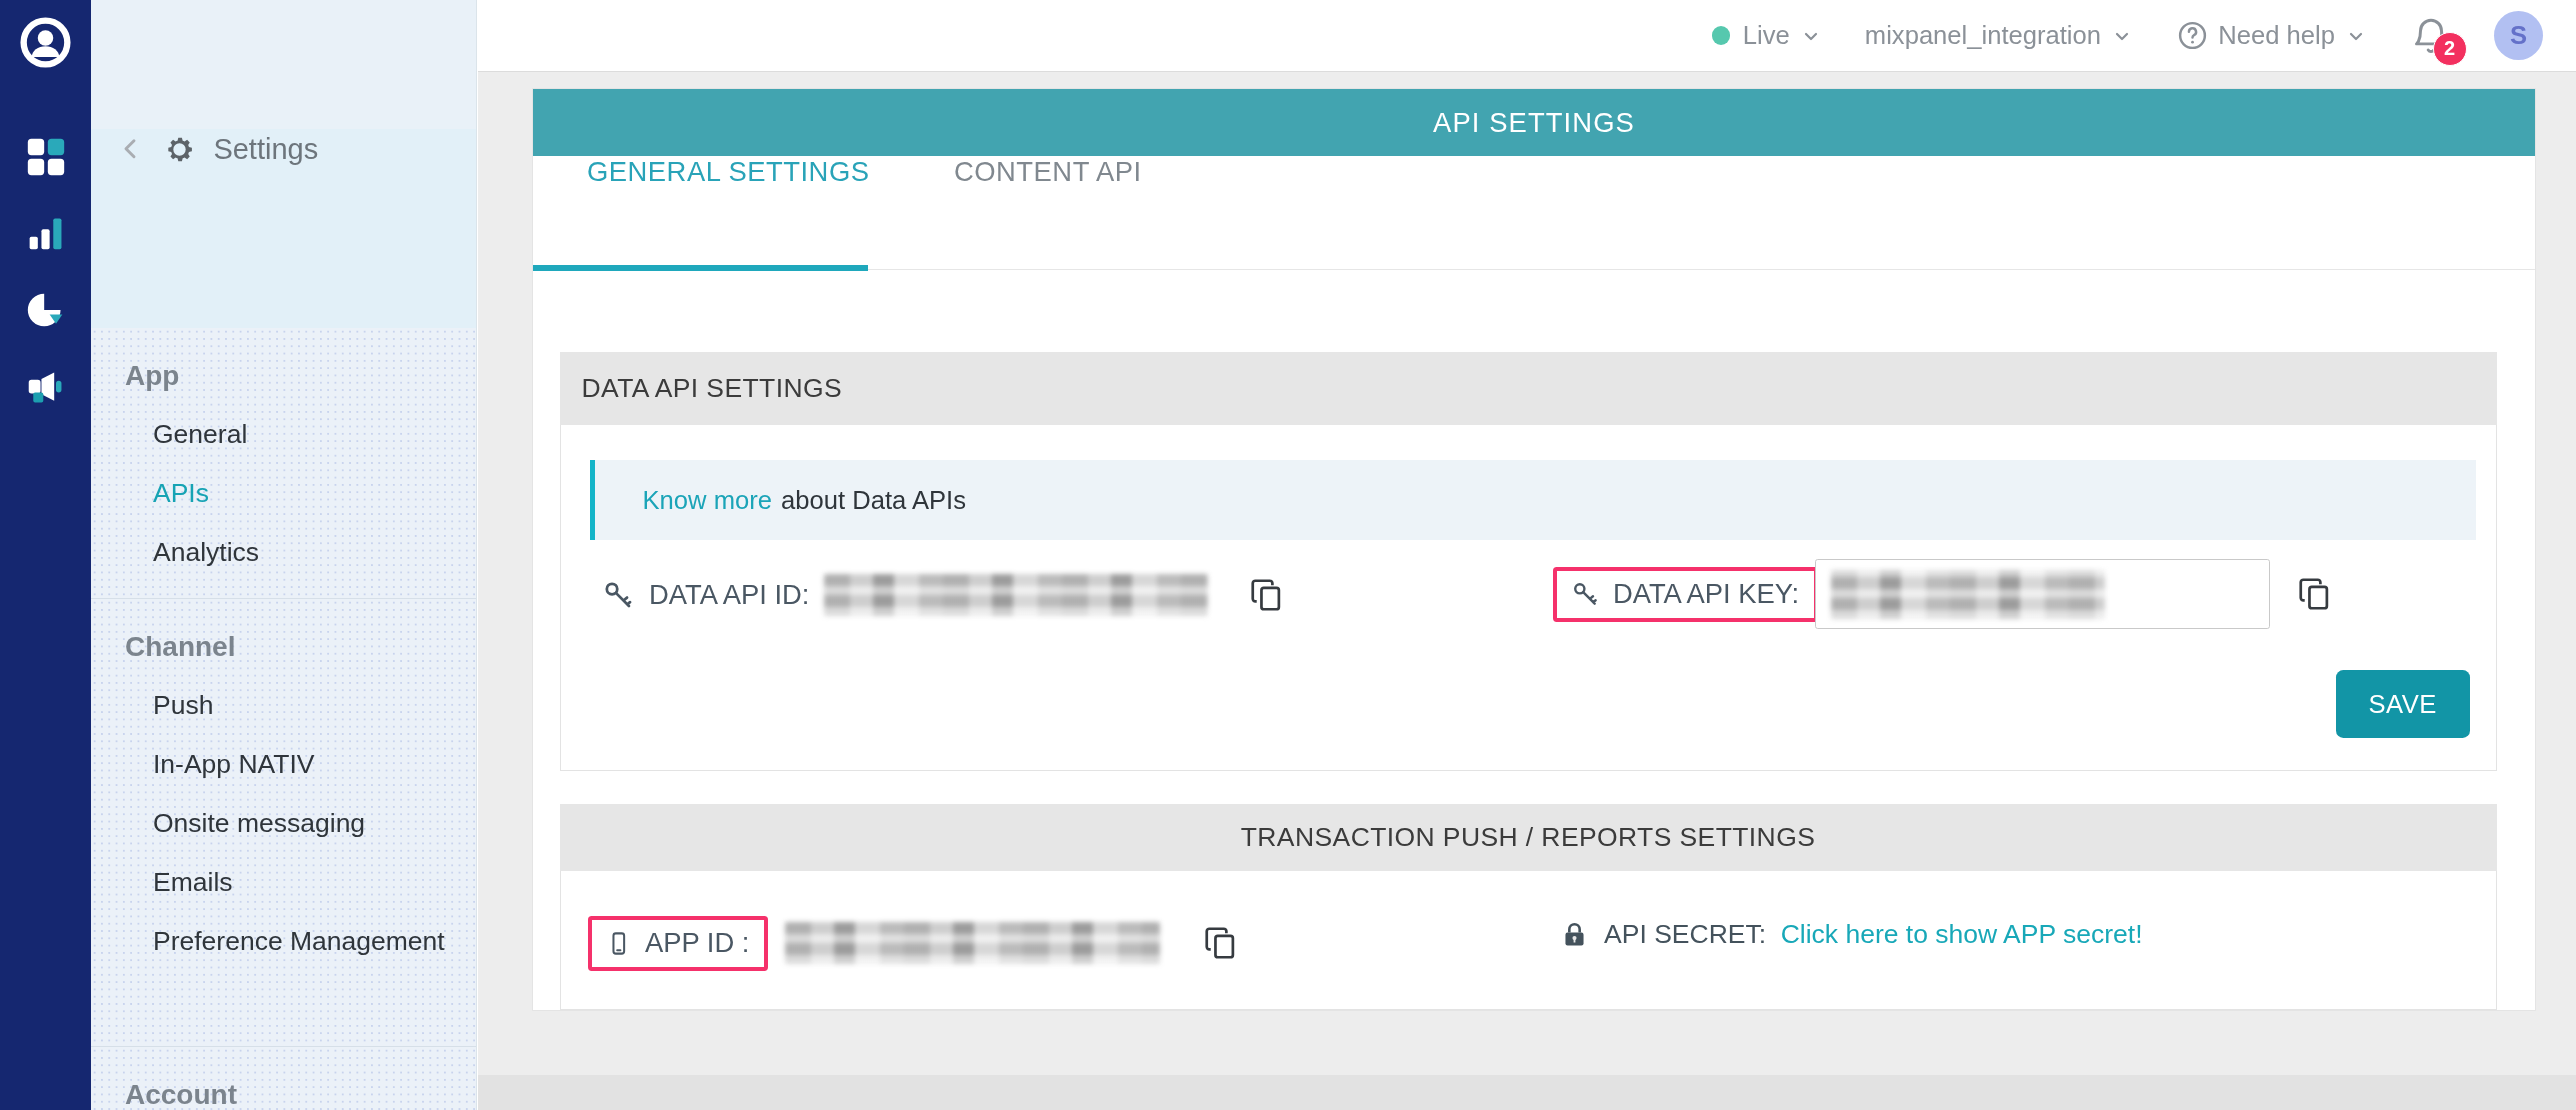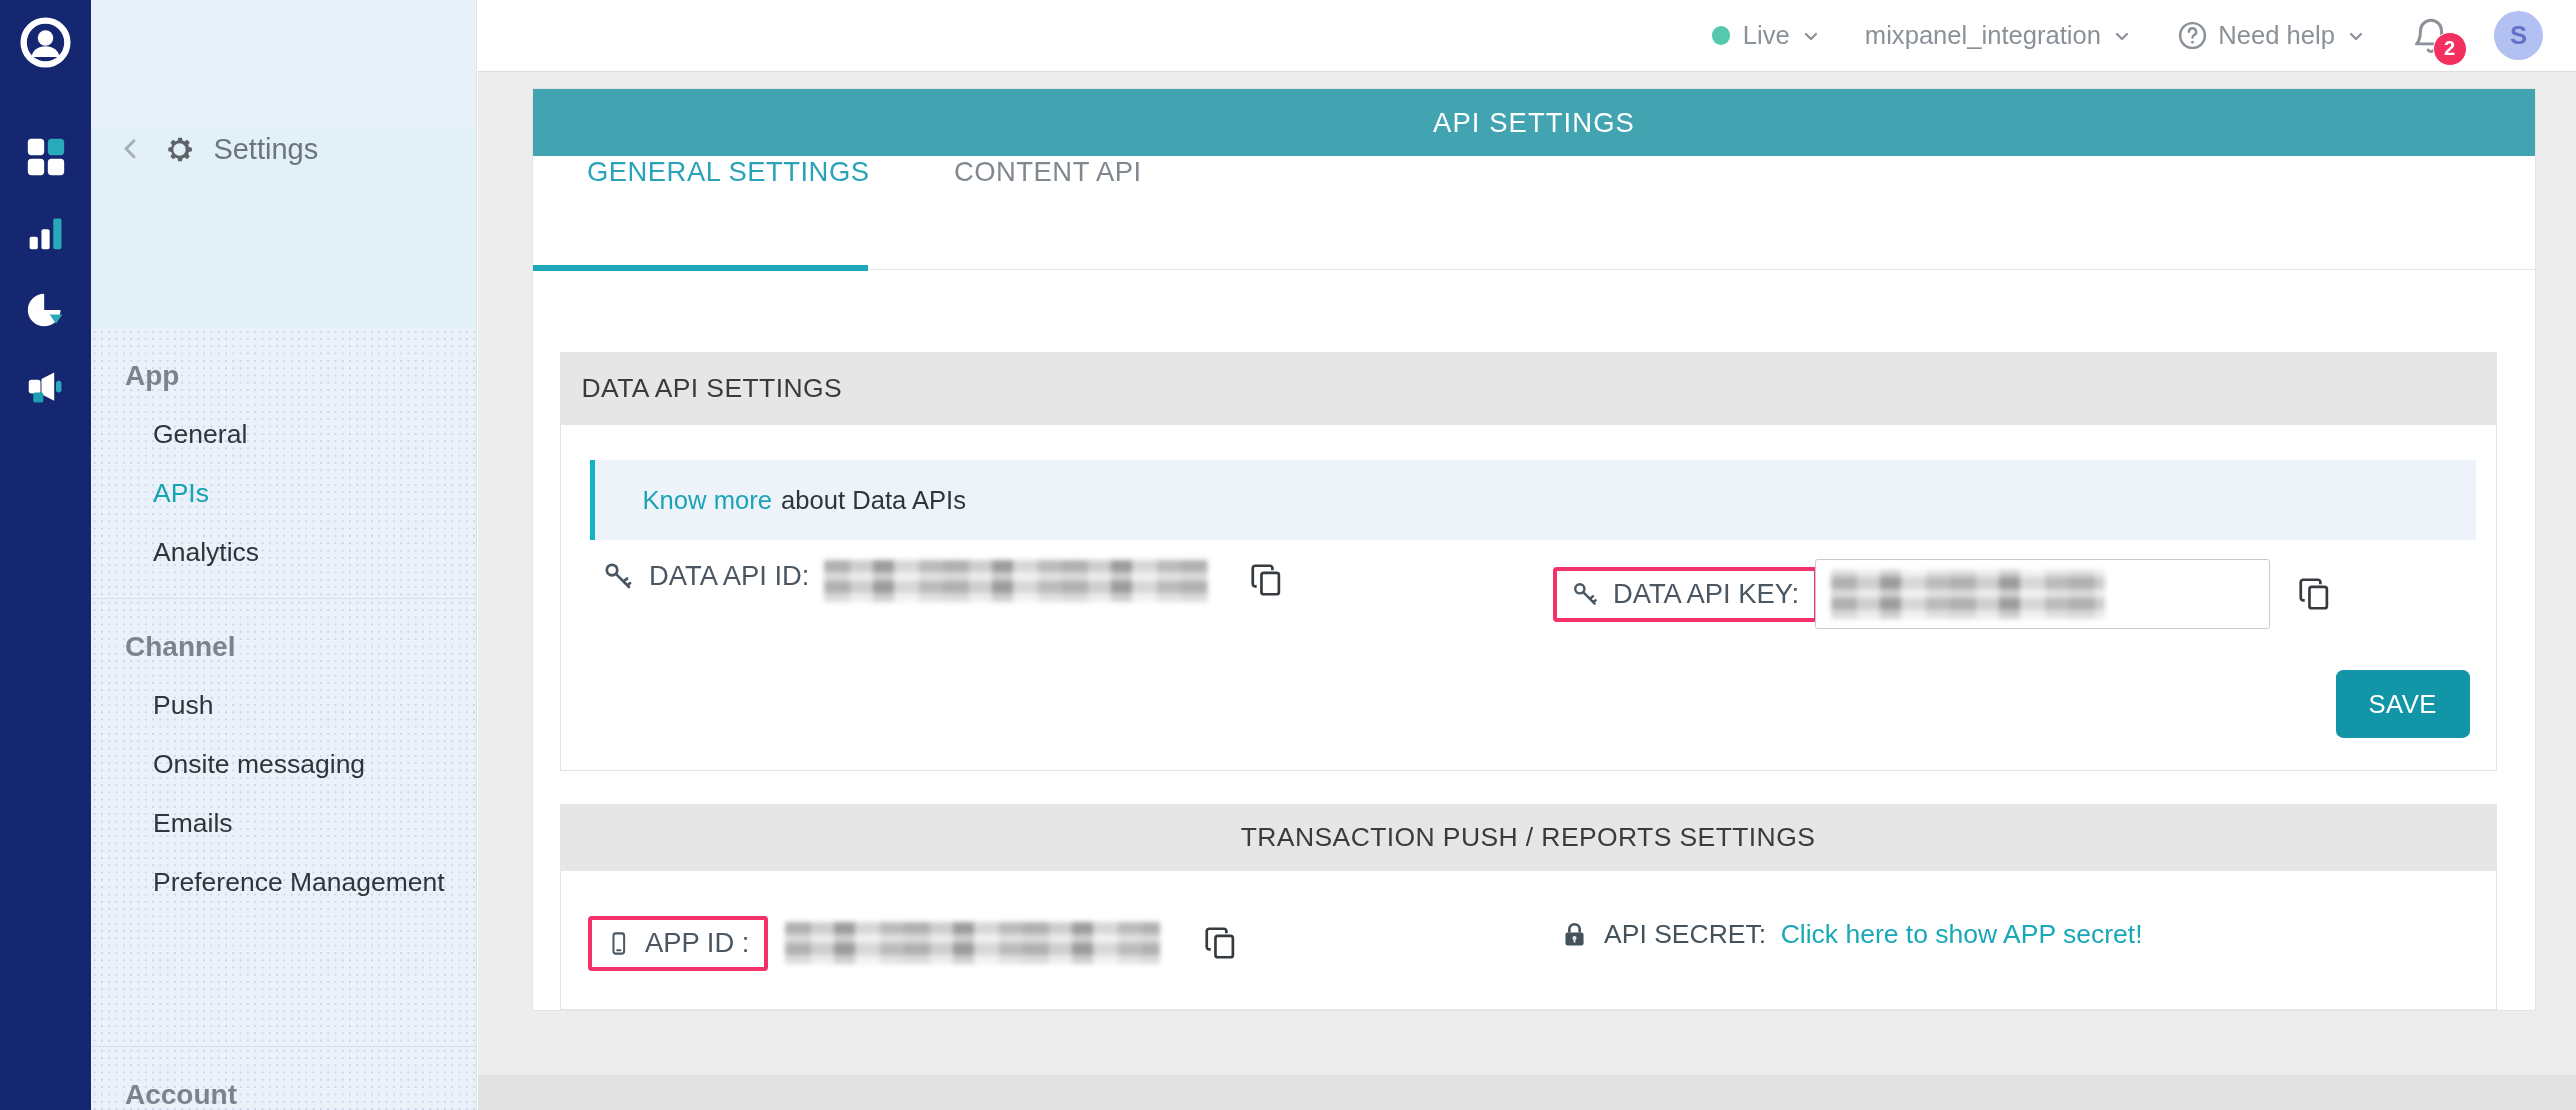--- a/index.html
+++ b/index.html
@@ -63,21 +63,21 @@
   .section2 .section-header{height:67px;justify-content:center;padding-left:0;}
   .section-body{position:relative;border:0.9px solid #e3e3e3;border-top:none;box-sizing:border-box;background:#fff;}
   .section1 .section-body{height:346px;}
   .section2 .section-body{height:139px;}
 
   .info-box{position:absolute;left:29px;right:20px;top:35px;height:80px;background:#edf3f8;border-left:5.5px solid #14b4c8;
     display:flex;align-items:center;padding-left:48px;font-size:25.6px;color:#2f353b;box-sizing:border-box;}
   .info-link{color:#1ba4b8;cursor:pointer;margin-right:9.1px;}
 
   .field-label{font-size:27.4px;color:#4a5763;white-space:nowrap;}
-  .id-group{position:absolute;left:41px;top:135px;display:flex;align-items:flex-start;gap:14.6px;height:70px;}
+  .id-group{position:absolute;left:41px;top:135px;display:flex;align-items:center;gap:14.6px;height:70px;}
   .key-group{position:absolute;left:992px;top:128px;display:flex;align-items:center;height:82px;}
   .hl-box{border:4.6px solid #f5316b;border-radius:3.7px;display:flex;align-items:center;gap:12.8px;padding:7.3px 14.6px;background:transparent;}
   .key-input{width:455px;height:70px;border:0.9px solid #c9c9c9;border-radius:2.7px;background:#fff;margin-left:-2.7px;
     display:flex;align-items:center;padding-left:14.6px;box-sizing:border-box;cursor:text;}
   .copy-btn{width:38px;height:40px;cursor:pointer;flex:0 0 auto;}
   .ml28{margin-left:25.6px;}
 
   .blur-val{height:42px;border-radius:1.8px;filter:blur(2.7px);opacity:.9;
     background:
       repeating-linear-gradient(0deg, rgba(255,255,255,.45) 0 9.1px, rgba(0,0,0,.07) 9.1px 21px),
@@ -160,20 +160,21 @@
   <div class="sb-section sb-sec-app">
     <div class="sb-title">App</div>
     <div class="sb-item">General</div>
     <div class="sb-item active">APIs</div>
     <div class="sb-item">Analytics</div>
   </div>
 
   <div class="sb-section sb-sec-channel">
     <div class="sb-title">Channel</div>
     <div class="sb-item">Push</div>
+    <div class="sb-item">In-App NATIV</div>
     <div class="sb-item">Onsite messaging</div>
     <div class="sb-item">Emails</div>
     <div class="sb-item">Preference Management</div>
   </div>
 
   <div class="sb-section sb-sec-account">
     <div class="sb-title">Account</div>
 
   </div>
 </div>

